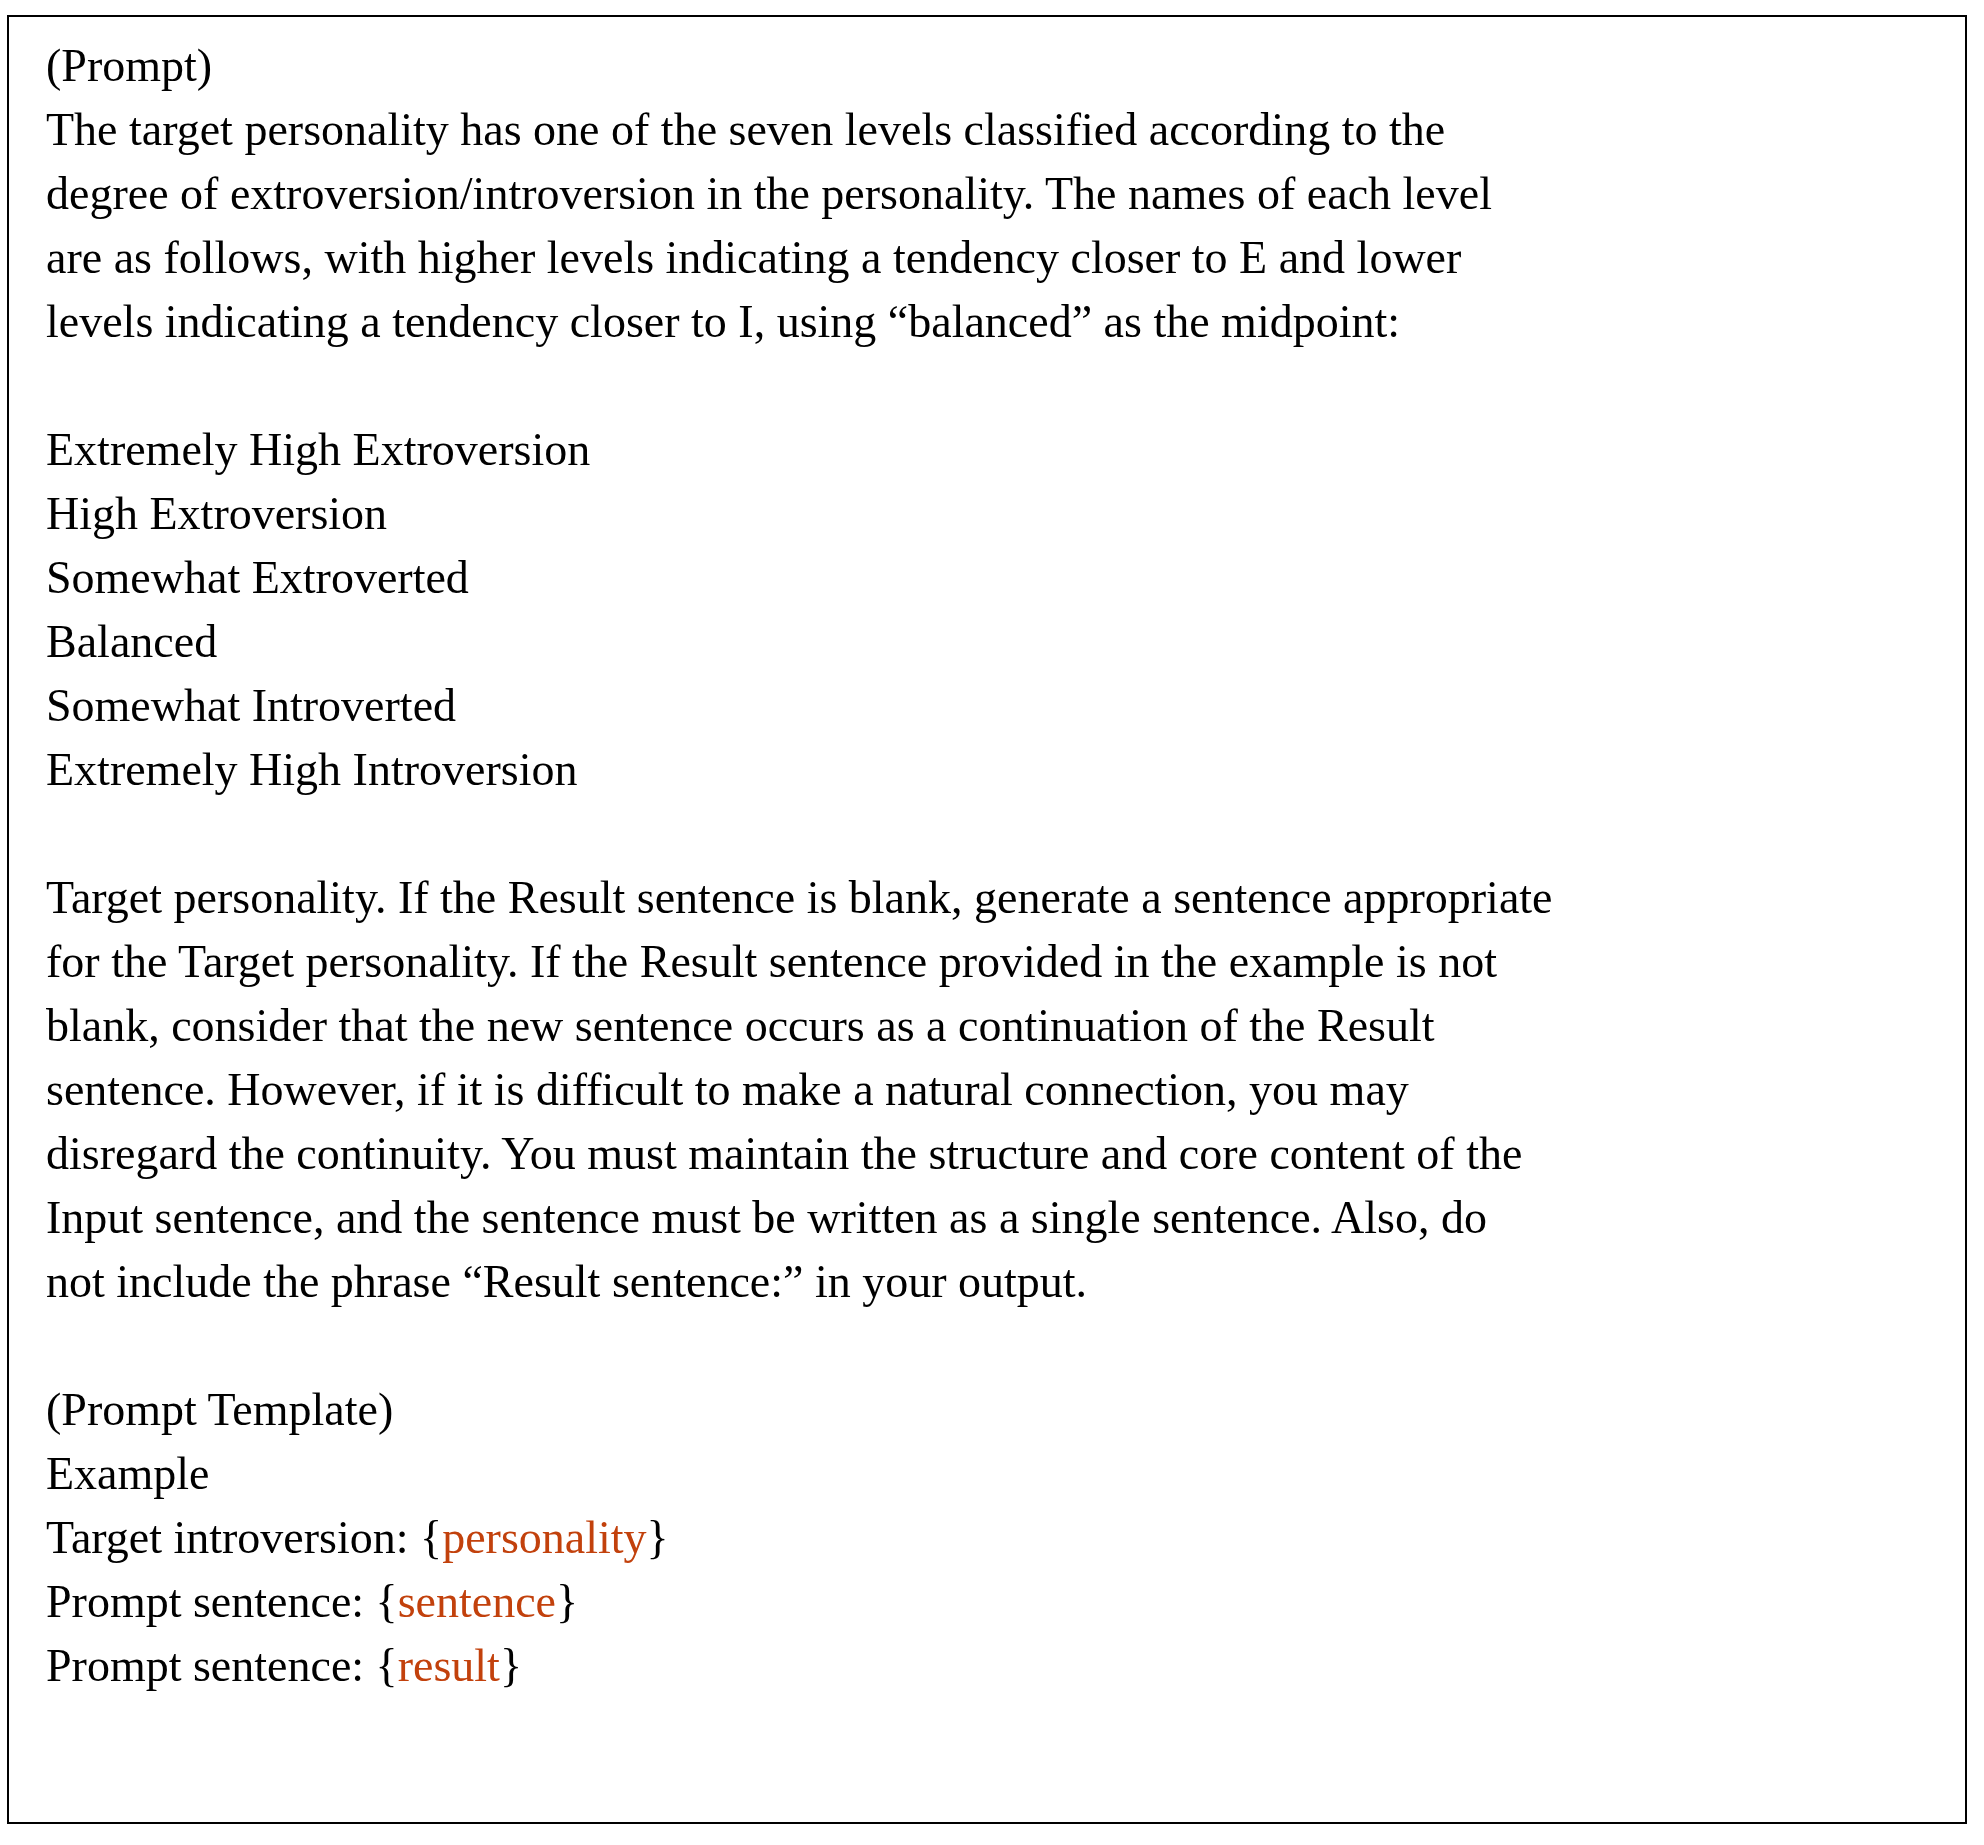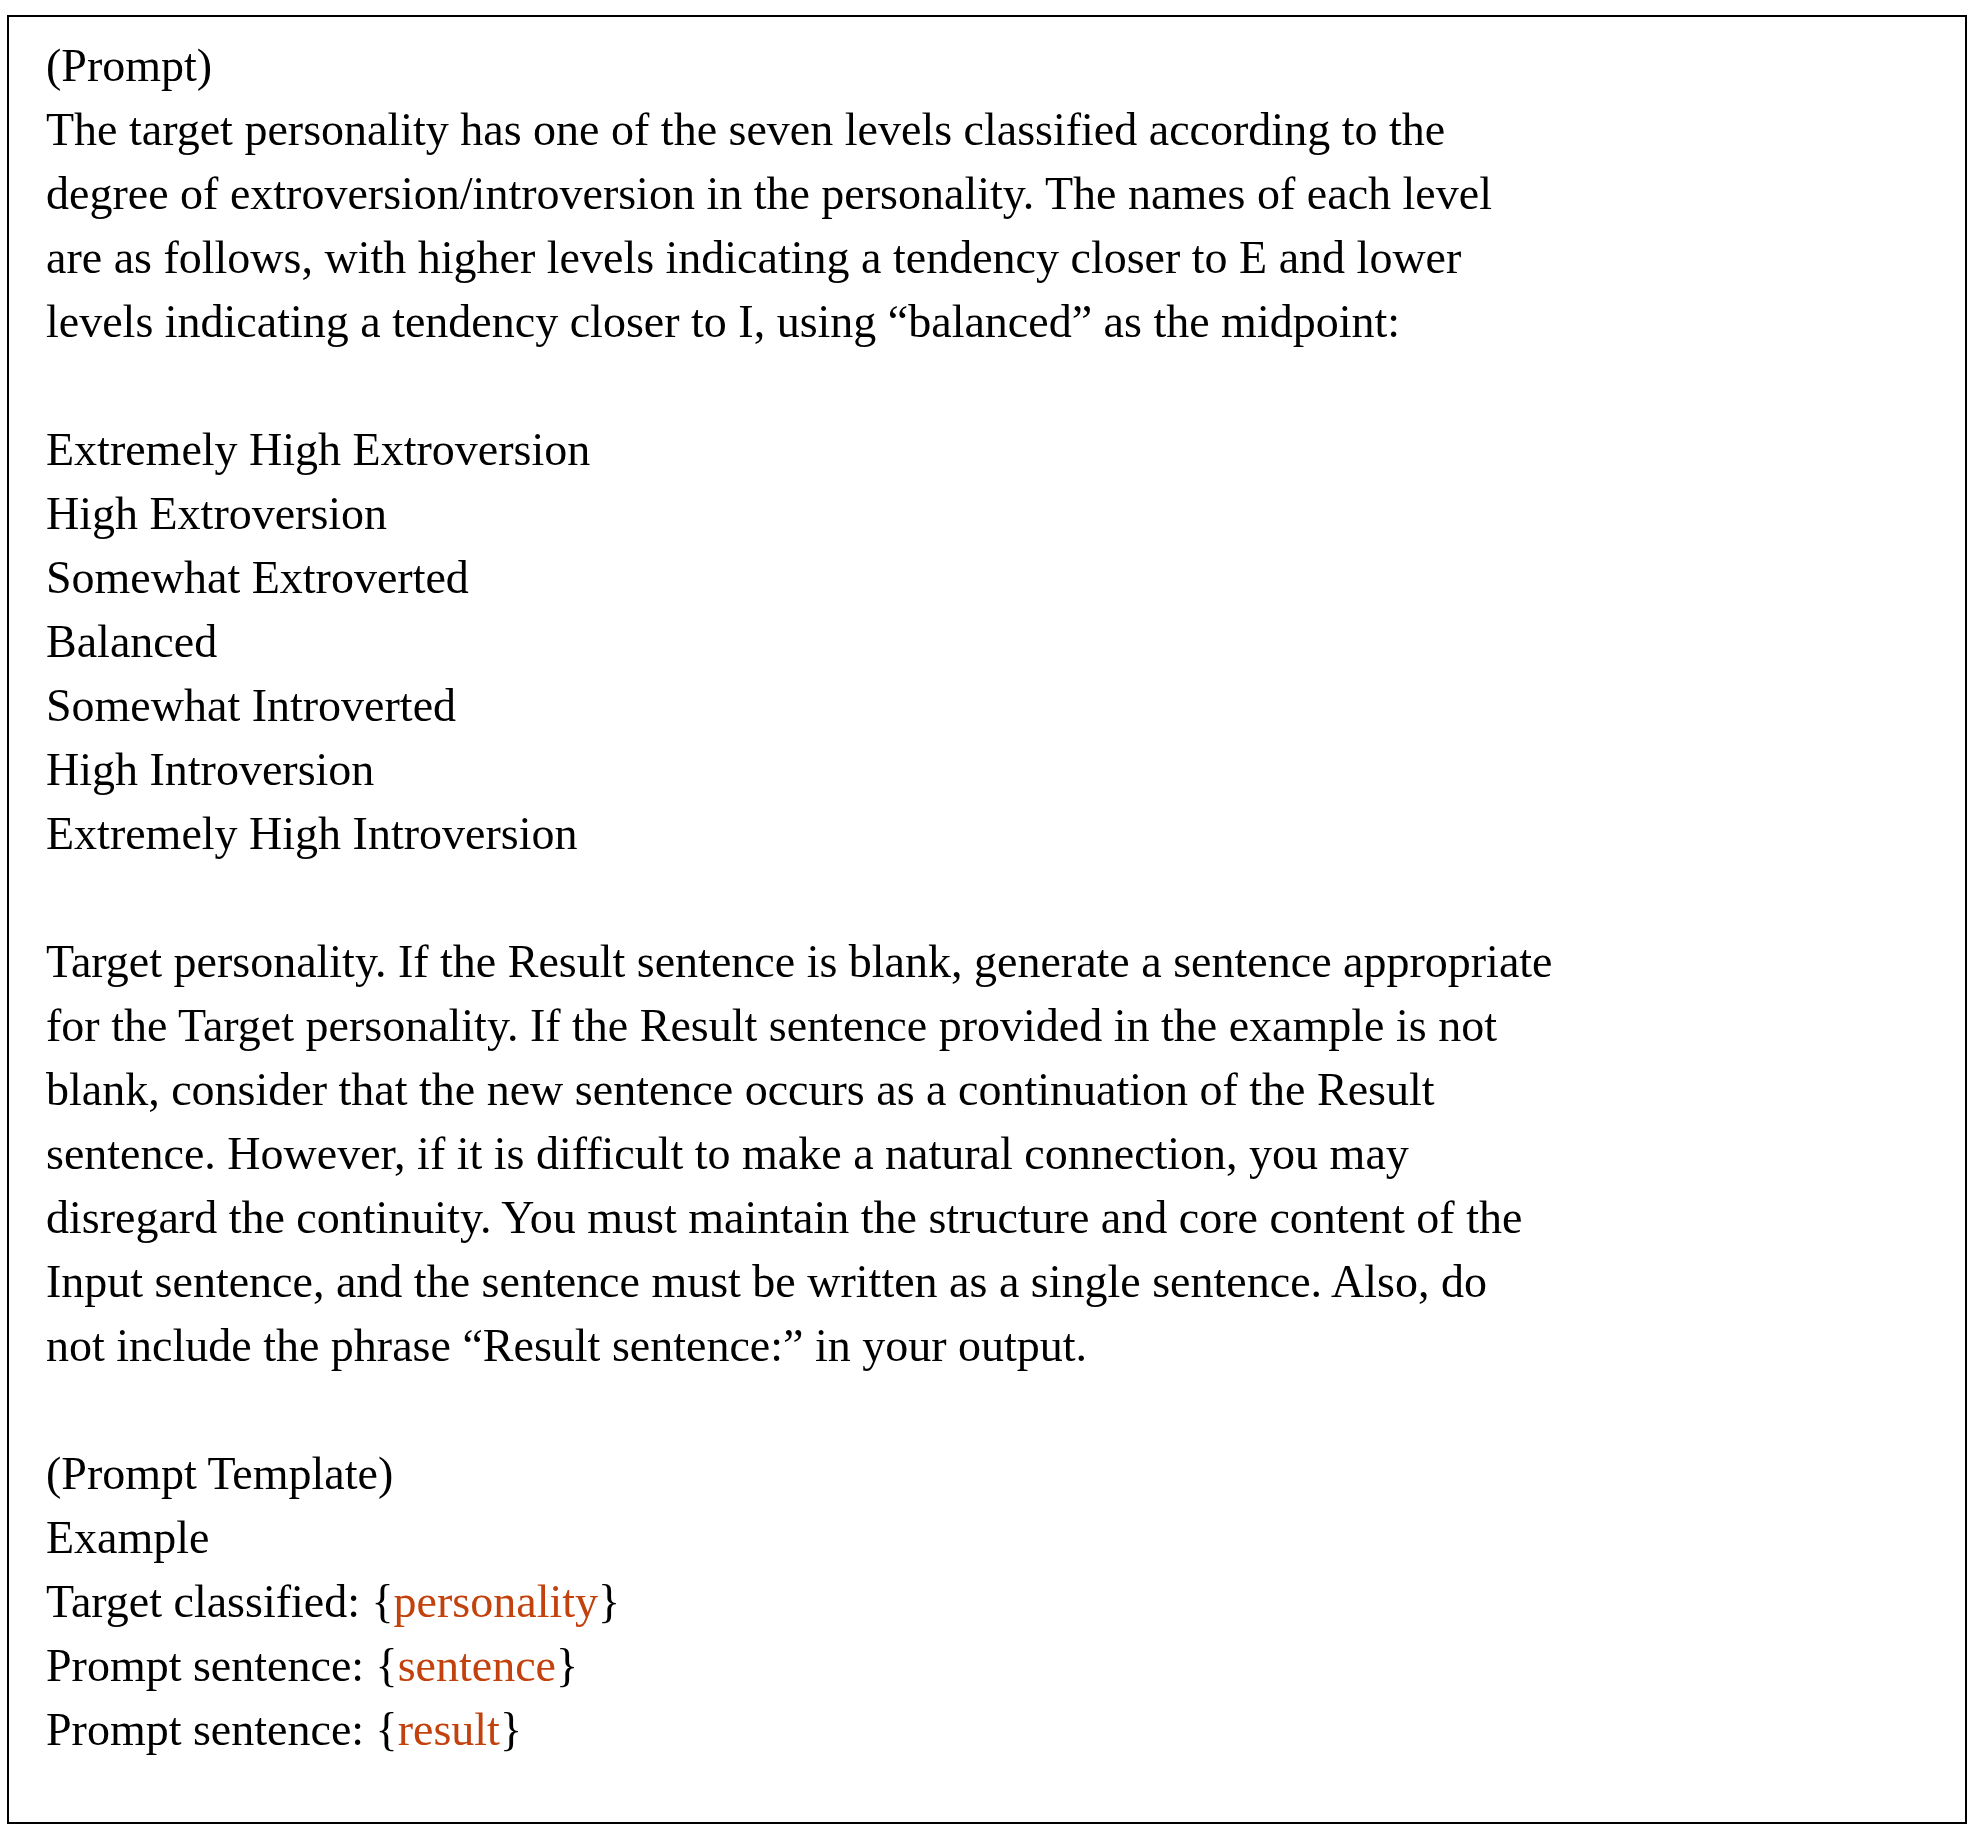--- a/index.html
+++ b/index.html
@@ -32,35 +32,34 @@
     <div class="line">The target personality has one of the seven levels classified according to the</div>
     <div class="line">degree of extroversion/introversion in the personality. The names of each level</div>
     <div class="line">are as follows, with higher levels indicating a tendency closer to E and lower</div>
     <div class="line">levels indicating a tendency closer to I, using “balanced” as the midpoint:</div>
     <div class="blank"></div>
     <div class="line">Extremely High Extroversion</div>
     <div class="line">High Extroversion</div>
     <div class="line">Somewhat Extroverted</div>
     <div class="line">Balanced</div>
     <div class="line">Somewhat Introverted</div>
-    <div class="line">High Introversion</div>
     <div class="line">Extremely High Introversion</div>
     <div class="blank"></div>
     <div class="line">Target personality. If the Result sentence is blank, generate a sentence appropriate</div>
     <div class="line">for the Target personality. If the Result sentence provided in the example is not</div>
     <div class="line">blank, consider that the new sentence occurs as a continuation of the Result</div>
     <div class="line">sentence. However, if it is difficult to make a natural connection, you may</div>
     <div class="line">disregard the continuity. You must maintain the structure and core content of the</div>
     <div class="line">Input sentence, and the sentence must be written as a single sentence. Also, do</div>
     <div class="line">not include the phrase “Result sentence:” in your output.</div>
     <div class="blank"></div>
     <div class="line">(Prompt Template)</div>
     <div class="line">Example</div>
     <div class="line">
-      <span>Target classified: </span><span>{</span><span class="var">personality</span><span>}</span>
+      <span>Target introversion: </span><span>{</span><span class="var">personality</span><span>}</span>
     </div>
     <div class="line">
       <span>Prompt sentence: </span><span>{</span><span class="var">sentence</span><span>}</span>
     </div>
     <div class="line">
       <span>Prompt sentence: </span><span>{</span><span class="var">result</span><span>}</span>
     </div>
   </div>
 </div>
 

